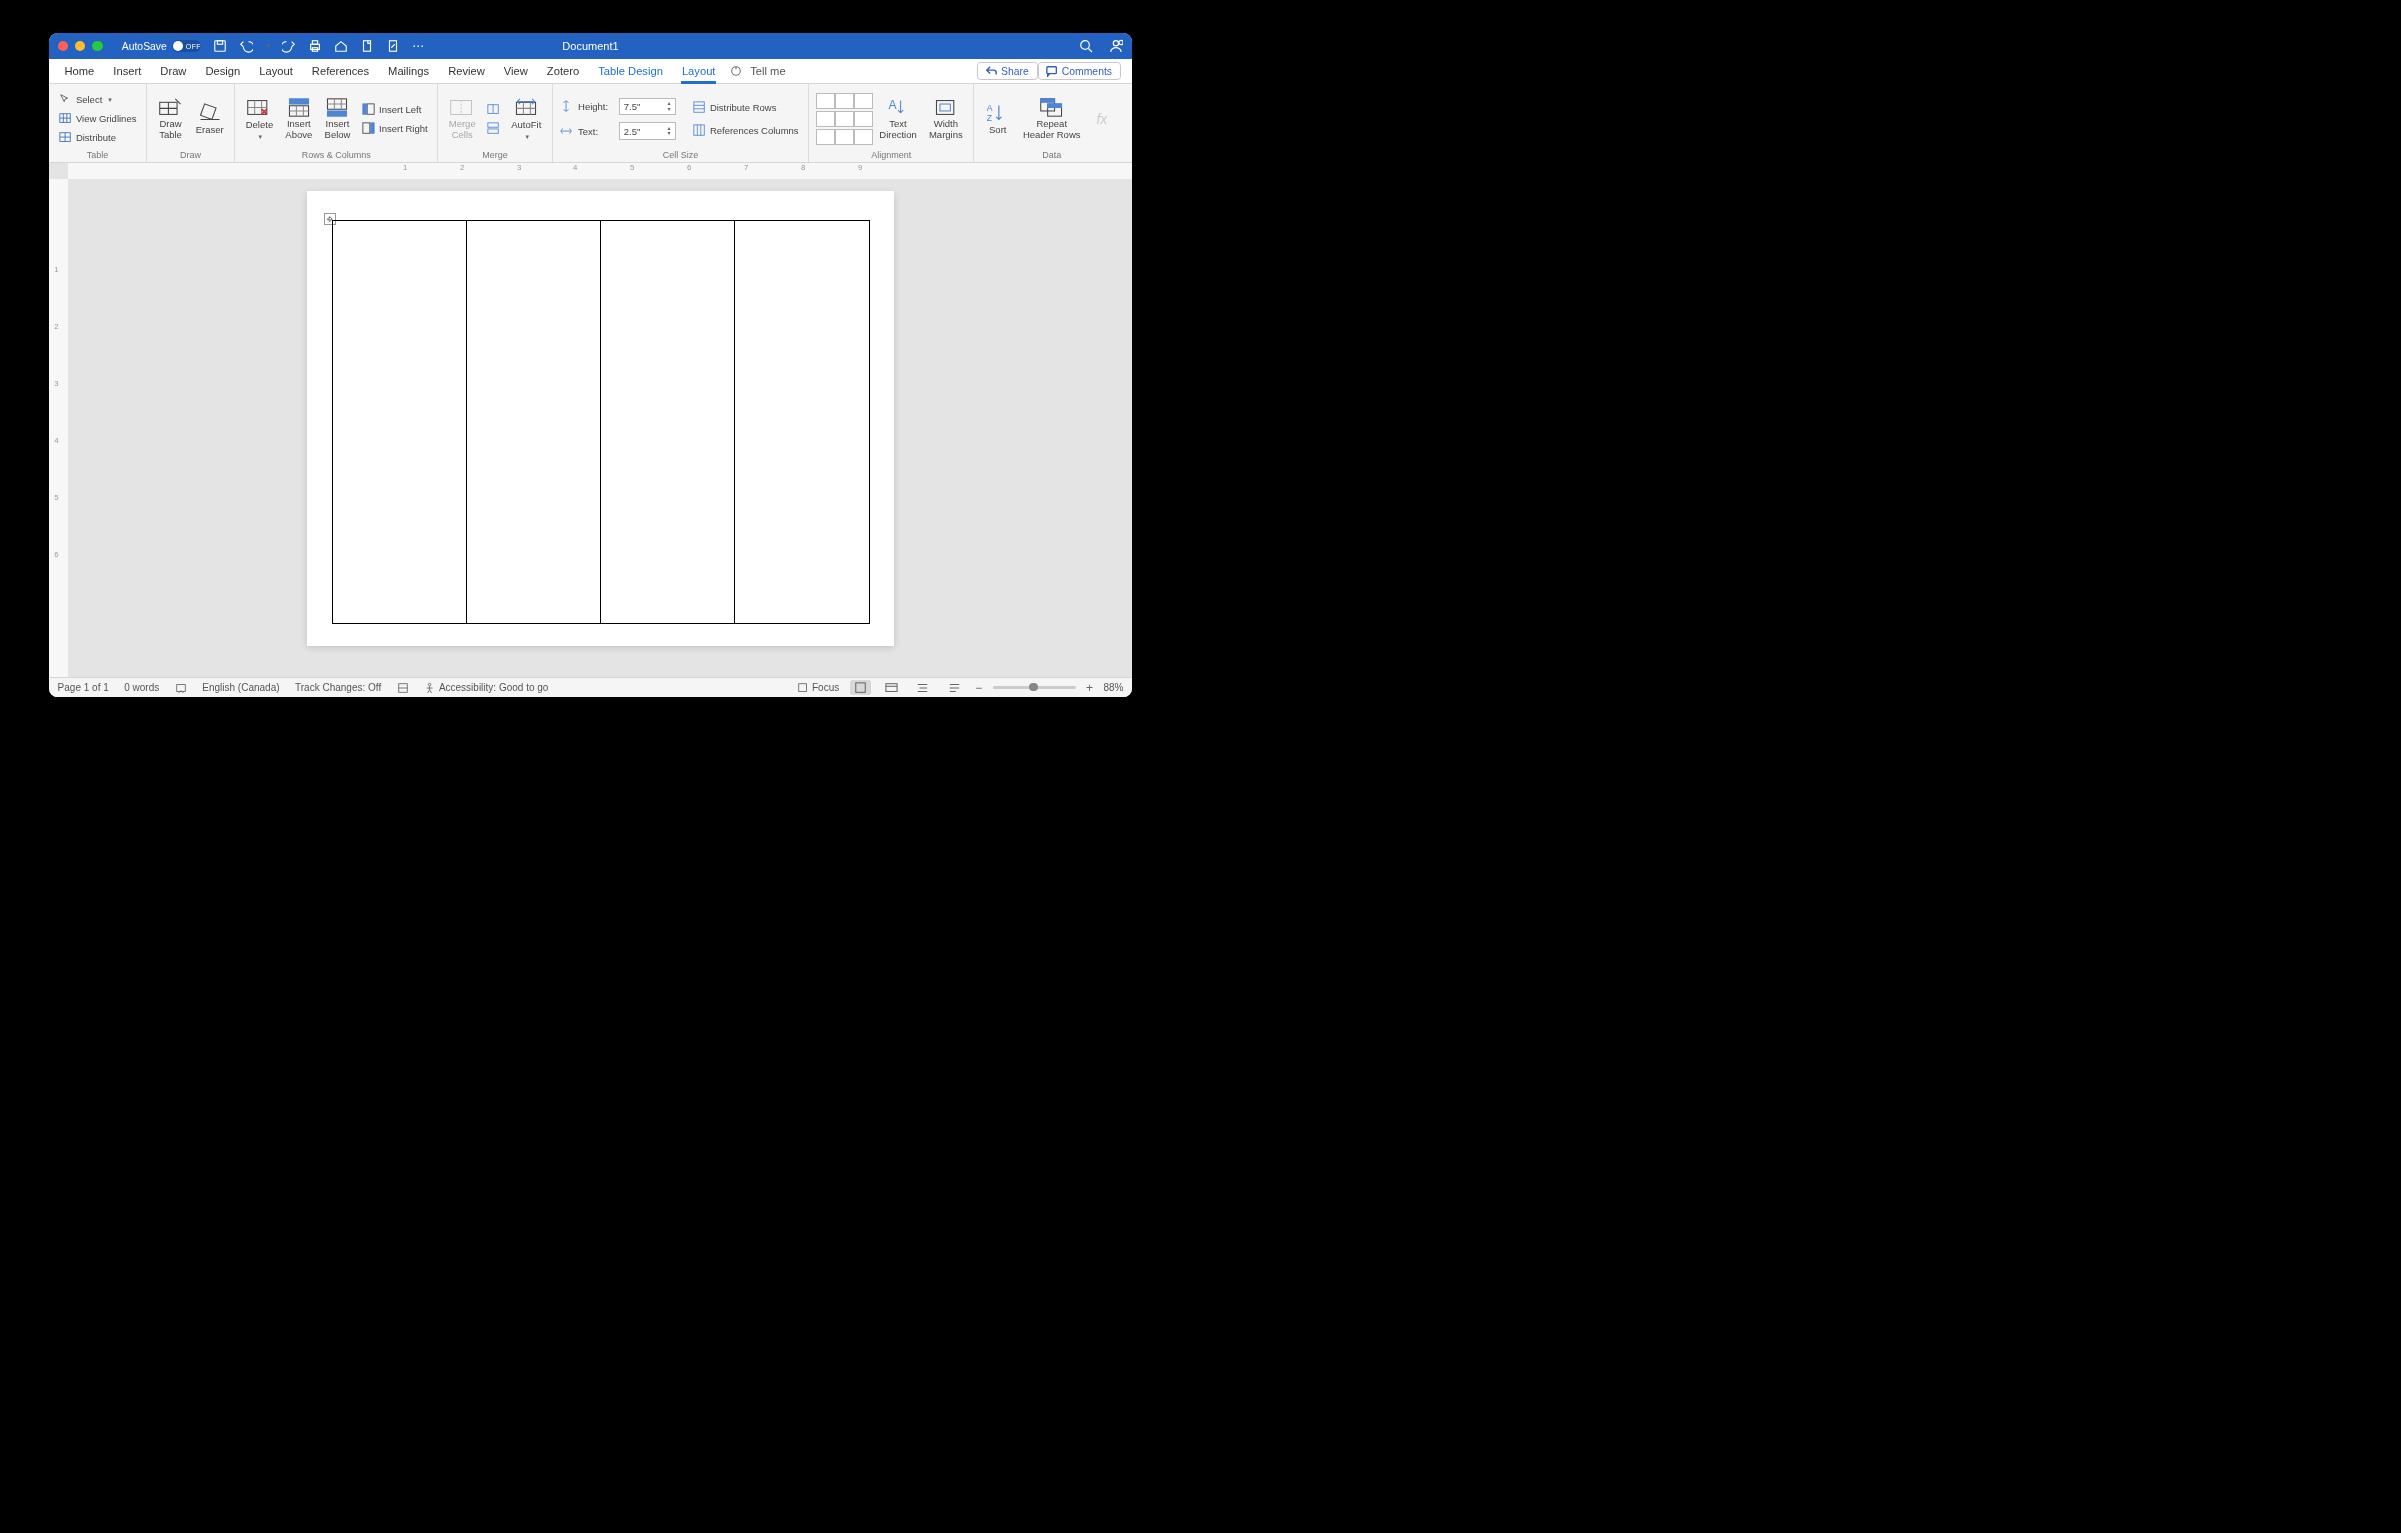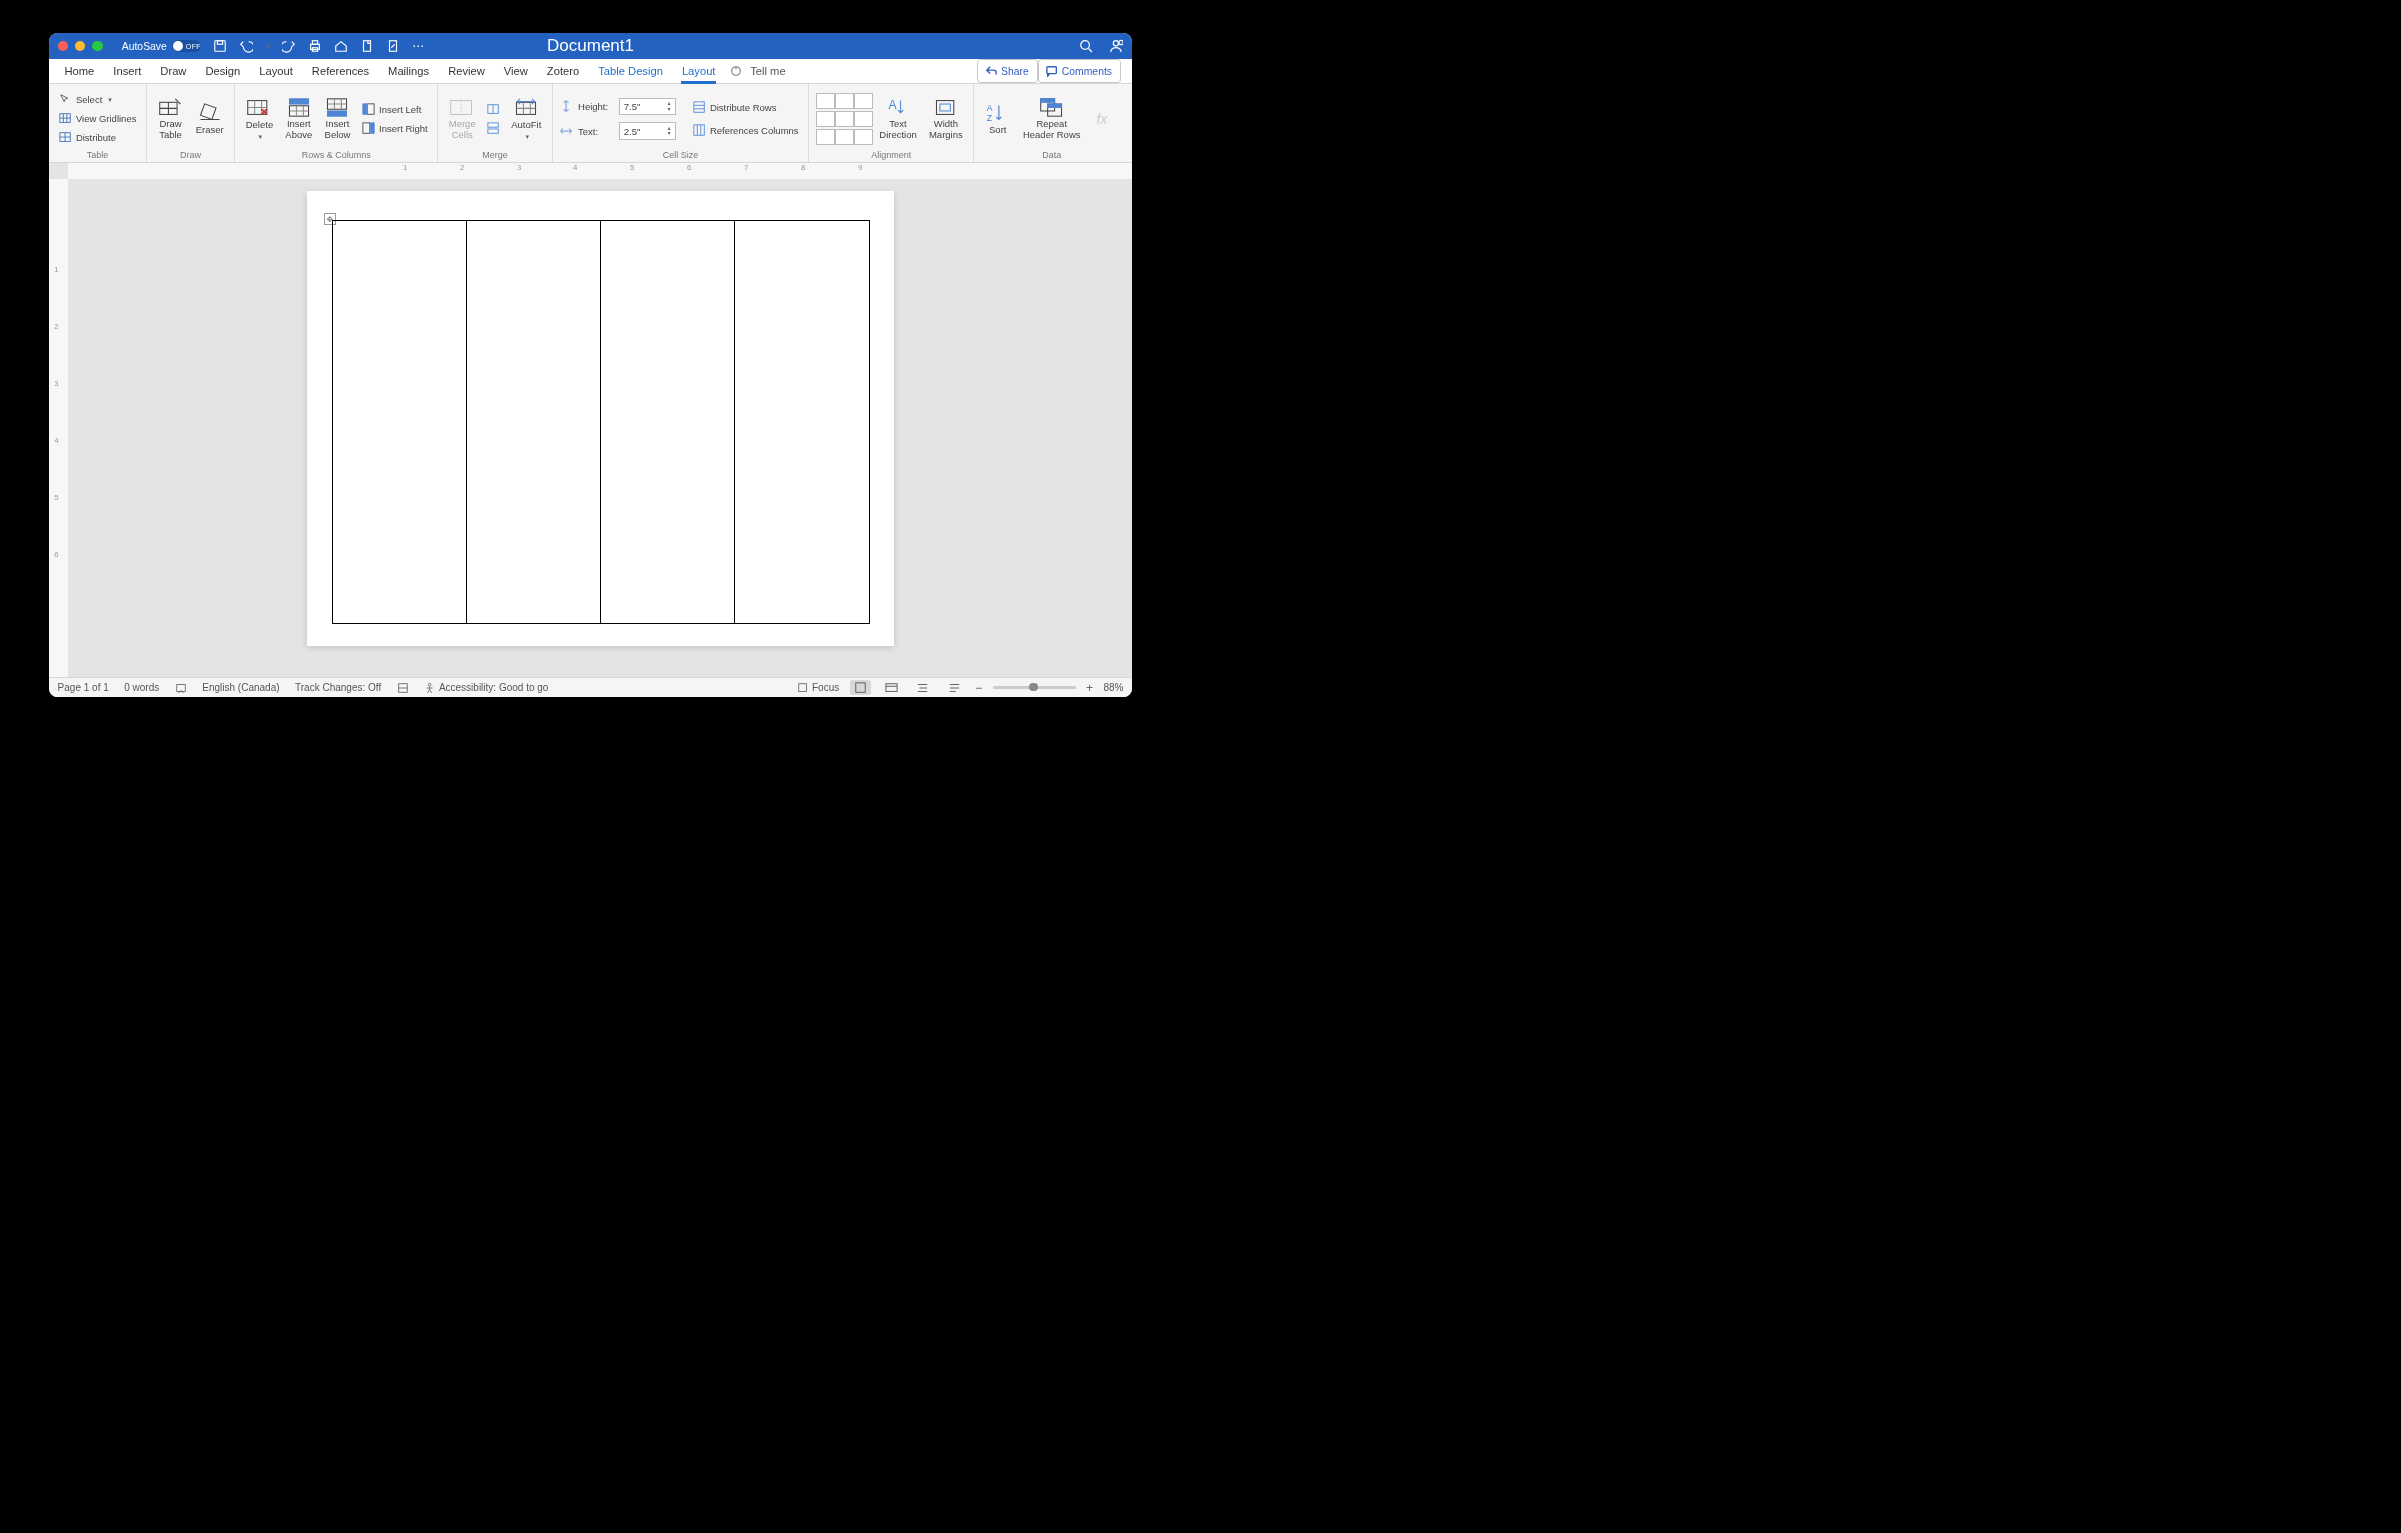--- a/index.html
+++ b/index.html
@@ -7,24 +7,24 @@
 .titlebar{height:26px;background:#2362c0;display:flex;align-items:center;padding:0 8.6px;color:#fff;font-size:11.2px}
 .traffic{display:flex;gap:7px;align-items:center}
 .dot{width:10.4px;height:10.4px;border-radius:50%}
 .red{background:#ff5f57}.yellow{background:#febc2e}.green{background:#28c840}
 .autosave{margin-left:19px;display:flex;align-items:center;gap:5.2px;font-size:10.4px}
 .switch{width:29px;height:12px;background:#1a50a0;border-radius:7px;position:relative;display:flex;align-items:center}
 .switch::before{content:"";width:10.4px;height:10.4px;background:#fff;border-radius:50%;margin-left:0.9px}
 .switch-label{font-size:7px;color:#fff;margin-left:2.6px;letter-spacing:0.4px}
 .qicons{display:flex;gap:12px;margin-left:12px;align-items:center}
 .qicons svg{width:14px;height:14px;fill:none;stroke:#fff;stroke-width:1.3}
-.doctitle{position:absolute;left:50%;transform:translateX(-50%);font-size:17px}
+.doctitle{position:absolute;left:50%;transform:translateX(-50%);font-size:11px}
 .titleright{margin-left:auto;display:flex;gap:15.5px;align-items:center}
 .titleright svg{width:14.7px;height:14.7px;fill:none;stroke:#fff;stroke-width:1.4}
-.tabs{height:24px;background:#fff;border-bottom:0.9px solid #d6d6d6;display:flex;padding:0 6px;gap:0}
+.tabs{height:24px;background:#fff;border-bottom:0.9px solid #d6d6d6;display:flex;align-items:center;padding:0 6px;gap:0}
 .tab{padding:0 9.5px;font-size:11.2px;color:#333;cursor:pointer;height:100%;display:flex;align-items:center}
 .tab.context{color:#1f6fd0}
 .tab.active{color:#1f6fd0;position:relative;font-weight:500}
 .tab.active::after{content:"";position:absolute;bottom:-0.9px;left:8.6px;right:8.6px;height:2.6px;background:#1f6fd0}
 .tellme{display:flex;align-items:center;gap:8px;font-size:11.2px;color:#555;margin-left:5.2px}
 .tabright{margin-left:auto;display:flex;padding-right:5.2px}
 .pillbtn{border:0.9px solid #c7c7c7;border-radius:3.5px;padding:2.6px 7.8px;font-size:10.4px;display:flex;align-items:center;gap:4.3px;color:#355ec0;cursor:pointer;background:#fff}
 .pillbtn svg{width:11.2px;height:11.2px;fill:none;stroke:#355ec0;stroke-width:1.6}
 .ribbon{height:78px;background:#f5f5f5;border-bottom:0.9px solid #d6d6d6;display:flex;font-size:9.5px;color:#444}
 .group{border-right:0.9px solid #dcdcdc;padding:3.5px 7px 0;display:flex;flex-direction:column;align-items:center;justify-content:space-between}

